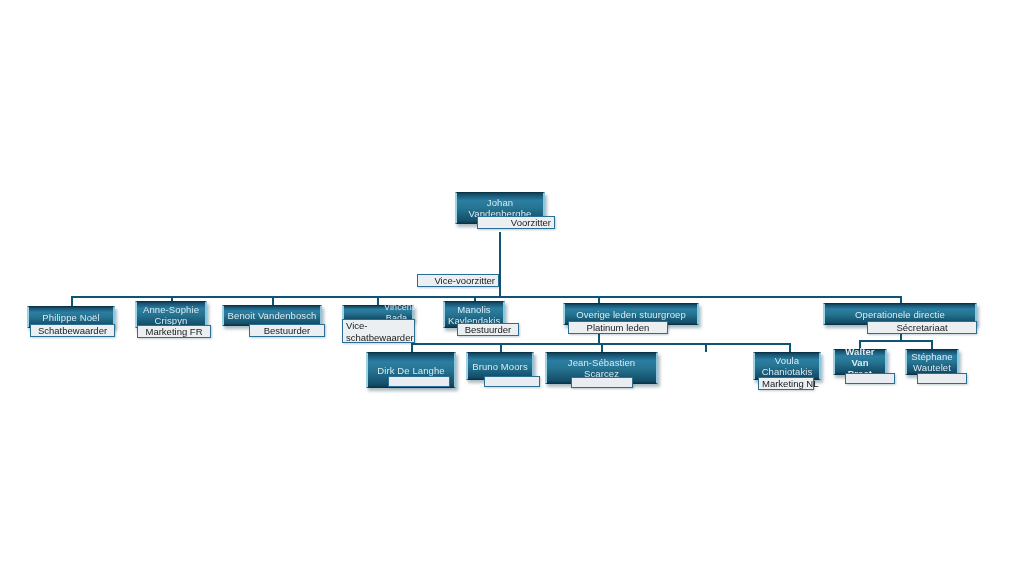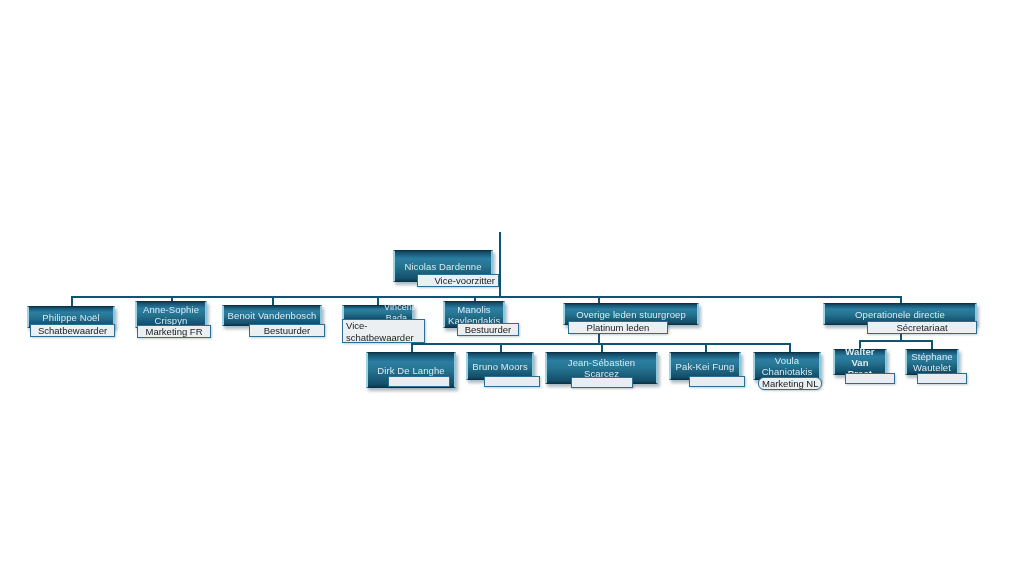--- a/index.html
+++ b/index.html
@@ -87,25 +87,28 @@
   <div class="conn v" style="left:789px;top:343px;height:9px;"></div>
 
   <div class="conn v" style="left:900px;top:332px;height:8px;"></div>
   <div class="conn h" style="left:859px;top:340px;width:74px;"></div>
   <div class="conn v" style="left:859px;top:340px;height:9px;"></div>
   <div class="conn v" style="left:931px;top:340px;height:9px;"></div>
 
   <div class="conn v" style="left:859px;top:375px;height:8px;"></div>
   <div class="conn v" style="left:931px;top:375px;height:8px;"></div>
 
+  <div class="node" style="left:455px;top:192px;width:90px;height:40px;">
+    <div class="body" style="width:90px;height:32px;">
+      <span>Johan Vandenberghe</span>
+    </div>
+    <div class="sub" style="left:22px;top:24px;width:78px;height:13px;">Voorzitter</div>
+  </div>
 
   <div class="node" style="left:393px;top:250px;width:100px;height:40px;">
-    <div class="body" style="width:100px;height:32px;">
-      <span>Nicolas Dardenne</span>
-    </div>
     <div class="sub" style="left:24px;top:24px;width:82px;height:13px;">Vice-voorzitter</div>
   </div>
 
   <div class="node" style="left:135px;top:301px;width:72px;height:40px;">
     <div class="body" style="width:72px;height:27px;">
       <span>Anne-Sophie Crispyn</span>
     </div>
     <div class="sub" style="left:2px;top:24px;width:74px;height:13px;text-align:center;">Marketing FR</div>
   </div>
 
@@ -120,21 +123,21 @@
     <div class="body" style="width:100px;height:21px;">
       <span>Benoit Vandenbosch</span>
     </div>
     <div class="sub" style="left:27px;top:19px;width:76px;height:13px;text-align:center;">Bestuurder</div>
   </div>
 
   <div class="node" style="left:342px;top:305px;width:72px;height:40px;">
     <div class="body" style="width:72px;height:16px;font-size:9px;padding-left:40px;">
       <span>Vincent Bada</span>
     </div>
-    <div class="sub left" style="left:0px;top:14px;width:83px;height:24px;line-height:11.5px;">Vice-schatbewaarder</div>
+    <div class="sub left" style="left:0px;top:14px;width:73px;height:24px;line-height:11.5px;">Vice-schatbewaarder</div>
   </div>
 
   <div class="node" style="left:443px;top:301px;width:62px;height:40px;">
     <div class="body" style="width:62px;height:27px;">
       <span>Manolis Kavlendakis</span>
     </div>
     <div class="sub" style="left:14px;top:22px;width:62px;height:13px;text-align:center;">Bestuurder</div>
   </div>
 
   <div class="node" style="left:531px;top:303px;width:136px;height:34px;">
@@ -165,32 +168,26 @@
     <div class="sub empty" style="left:18px;top:24px;width:56px;height:11px;"></div>
   </div>
 
   <div class="node" style="left:545px;top:352px;width:113px;height:36px;">
     <div class="body" style="width:113px;height:32px;">
       <span>Jean-Sébastien Scarcez</span>
     </div>
     <div class="sub empty" style="left:26px;top:25px;width:62px;height:11px;"></div>
   </div>
 
-  <div class="node" style="left:669px;top:352px;width:72px;height:34px;">
-    <div class="body" style="width:72px;height:28px;">
-      <span>Pak-Kei Fung</span>
-    </div>
-    <div class="sub empty" style="left:20px;top:24px;width:56px;height:11px;"></div>
-  </div>
 
   <div class="node" style="left:753px;top:352px;width:68px;height:40px;">
     <div class="body" style="width:68px;height:28px;">
       <span>Voula Chaniotakis</span>
     </div>
-    <div class="sub" style="left:5px;top:25px;width:64px;height:13px;text-align:center;border-radius:6px;">Marketing NL</div>
+    <div class="sub" style="left:5px;top:25px;width:56px;height:13px;text-align:center;">Marketing NL</div>
   </div>
 
   <div class="node" style="left:833px;top:349px;width:54px;height:38px;">
     <div class="body" style="width:54px;height:26px;font-weight:bold;">
       <span>Walter Van Praet</span>
     </div>
     <div class="sub empty" style="left:12px;top:24px;width:50px;height:11px;"></div>
   </div>
 
   <div class="node" style="left:905px;top:349px;width:54px;height:38px;">

